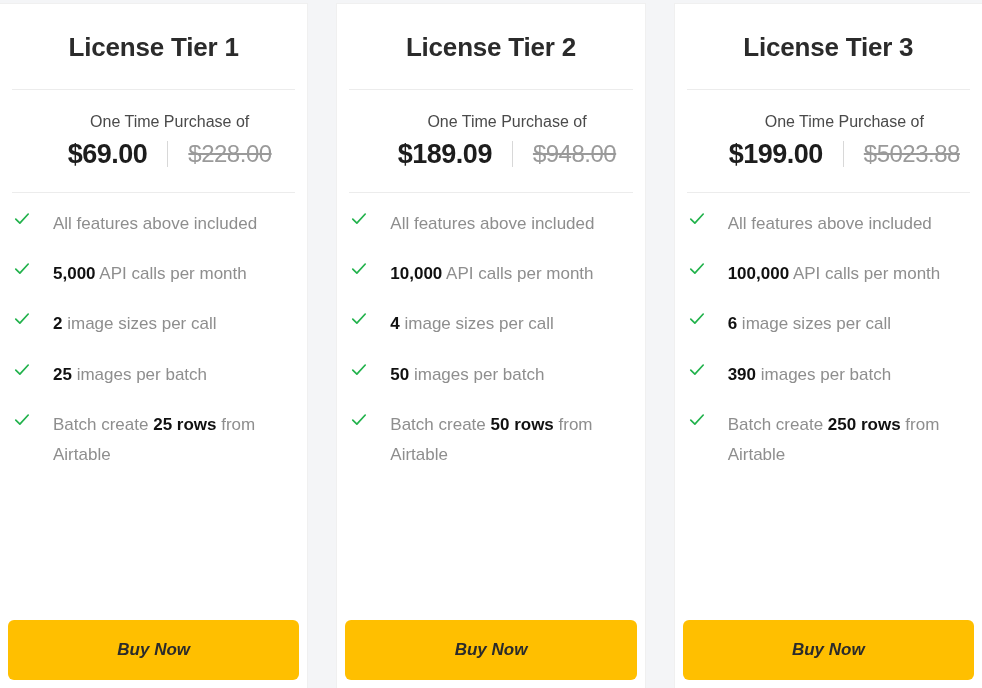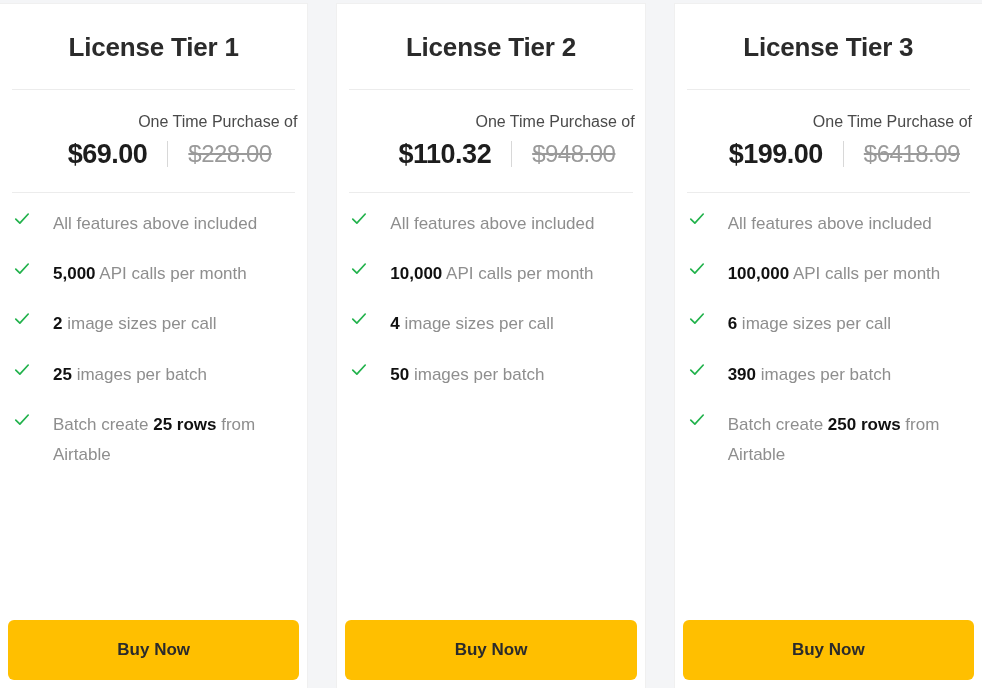--- a/index.html
+++ b/index.html
@@ -43,21 +43,21 @@
   }
 
   .divider {
     height: 1px;
     background: #ececec;
     margin: 0 12px;
   }
 
   .price-block {
     padding: 22px 10px 22px 10px;
-    text-align: right;
+    text-align: center;
     margin-left: 32px;
   }
 
   .price-caption {
     font-size: 16px;
     color: #4a4a4a;
     margin-bottom: 6px;
     line-height: 1.3;
   }
 
@@ -129,20 +129,21 @@
     border: none;
     border-radius: 6px;
     font-family: "Liberation Sans", sans-serif;
     font-size: 17px;
     font-weight: bold;
     height: 60px;
     cursor: pointer;
     display: flex;
     align-items: center;
     justify-content: center;
+    font-style: italic;
   }
 </style>
 </head>
 <body>
 
 <div id="pricing-grid">
     <div class="tier-card">
       <div class="tier-title">License Tier 1</div>
       <div class="divider"></div>
       <div class="price-block">
@@ -187,21 +188,21 @@
         </li>
       </ul>
       <button class="buy-button">Buy Now</button>
     </div>
     <div class="tier-card">
       <div class="tier-title">License Tier 2</div>
       <div class="divider"></div>
       <div class="price-block">
         <div class="price-caption">One Time Purchase of</div>
         <div class="price-row">
-          <span class="price-now">$110.32</span>
+          <span class="price-now">$189.09</span>
           <span class="price-sep"></span>
           <span class="price-was">$948.00</span>
         </div>
       </div>
       <div class="divider"></div>
       <ul class="features">
         <li class="feature-item">
           <span class="check-icon"><svg viewBox="0 0 18 18" width="16" height="16" aria-hidden="true">
               <path d="M2 9.2 L6.6 13.6 L16 3.4" fill="none" stroke="#22b24c" stroke-width="1.9" stroke-linecap="round" stroke-linejoin="round"></path>
             </svg></span>
@@ -217,33 +218,39 @@
           <span class="check-icon"><svg viewBox="0 0 18 18" width="16" height="16" aria-hidden="true">
               <path d="M2 9.2 L6.6 13.6 L16 3.4" fill="none" stroke="#22b24c" stroke-width="1.9" stroke-linecap="round" stroke-linejoin="round"></path>
             </svg></span>
           <span class="feature-text"><b>4</b><span> image sizes per call</span></span>
         </li>
         <li class="feature-item">
           <span class="check-icon"><svg viewBox="0 0 18 18" width="16" height="16" aria-hidden="true">
               <path d="M2 9.2 L6.6 13.6 L16 3.4" fill="none" stroke="#22b24c" stroke-width="1.9" stroke-linecap="round" stroke-linejoin="round"></path>
             </svg></span>
           <span class="feature-text"><b>50</b><span> images per batch</span></span>
+        </li>
+        <li class="feature-item">
+          <span class="check-icon"><svg viewBox="0 0 18 18" width="16" height="16" aria-hidden="true">
+              <path d="M2 9.2 L6.6 13.6 L16 3.4" fill="none" stroke="#22b24c" stroke-width="1.9" stroke-linecap="round" stroke-linejoin="round"></path>
+            </svg></span>
+          <span class="feature-text"><span>Batch create </span><b>50 rows</b><span> from Airtable</span></span>
         </li>
       </ul>
       <button class="buy-button">Buy Now</button>
     </div>
     <div class="tier-card">
       <div class="tier-title">License Tier 3</div>
       <div class="divider"></div>
       <div class="price-block">
         <div class="price-caption">One Time Purchase of</div>
         <div class="price-row">
           <span class="price-now">$199.00</span>
           <span class="price-sep"></span>
-          <span class="price-was">$6418.09</span>
+          <span class="price-was">$5023.88</span>
         </div>
       </div>
       <div class="divider"></div>
       <ul class="features">
         <li class="feature-item">
           <span class="check-icon"><svg viewBox="0 0 18 18" width="16" height="16" aria-hidden="true">
               <path d="M2 9.2 L6.6 13.6 L16 3.4" fill="none" stroke="#22b24c" stroke-width="1.9" stroke-linecap="round" stroke-linejoin="round"></path>
             </svg></span>
           <span class="feature-text"><span>All features above included</span></span>
         </li>

